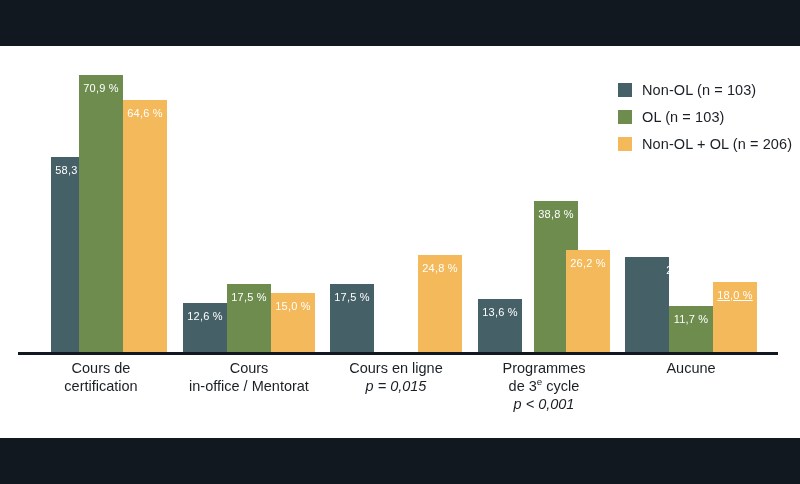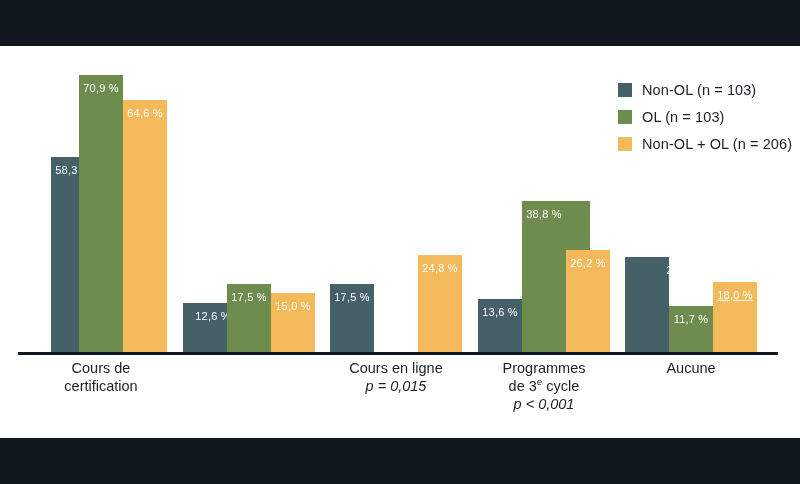--- a/index.html
+++ b/index.html
@@ -159,42 +159,42 @@
           </div>
           <div class="bar" style="left: 44px; height: 276.865px; background: rgb(109, 140, 78);">
             <span class="bar-value" style="color: rgb(255, 255, 255);">70,9 %</span>
           </div>
           <div class="bar" style="left: 88px; height: 252.263px; background: rgb(244, 185, 90);">
             <span class="bar-value" style="color: rgb(255, 255, 255);">64,6 %</span>
           </div>
         </div>
         <div class="group" style="left: 183px; width: 132px;">
           <div class="bar" style="left: 0px; height: 49.203px; background: rgb(70, 96, 104);">
-            <span class="bar-value" style="color: rgb(255, 255, 255); margin-left: 8px;">12,6 %</span>
+            <span class="bar-value" style="color: rgb(255, 255, 255);">12,6 %</span>
           </div>
           <div class="bar" style="left: 44px; height: 68.3375px; background: rgb(109, 140, 78);">
             <span class="bar-value" style="color: rgb(255, 255, 255);">17,5 %</span>
           </div>
           <div class="bar" style="left: 88px; height: 58.575px; background: rgb(244, 185, 90);">
             <span class="bar-value" style="color: rgb(255, 255, 255);">15,0 %</span>
           </div>
         </div>
         <div class="group" style="left: 330px; width: 132px;">
           <div class="bar" style="left: 0px; height: 68.3375px; background: rgb(70, 96, 104);">
             <span class="bar-value" style="color: rgb(255, 255, 255);">17,5 %</span>
           </div>
           <div class="bar" style="left: 88px; height: 96.844px; background: rgb(244, 185, 90);">
             <span class="bar-value" style="color: rgb(255, 255, 255);">24,8 %</span>
           </div>
         </div>
         <div class="group" style="left: 478px; width: 132px;">
           <div class="bar" style="left: 0px; height: 53.108px; background: rgb(70, 96, 104);">
             <span class="bar-value" style="color: rgb(255, 255, 255);">13,6 %</span>
           </div>
-          <div class="bar" style="left: 44px; height: 151.514px; background: rgb(109, 140, 78); padding-left: 24px;">
+          <div class="bar" style="left: 56px; height: 151.514px; background: rgb(109, 140, 78);">
             <span class="bar-value" style="color: rgb(255, 255, 255);">38,8 %</span>
           </div>
           <div class="bar" style="left: 88px; height: 102.311px; background: rgb(244, 185, 90);">
             <span class="bar-value" style="color: rgb(255, 255, 255);">26,2 %</span>
           </div>
         </div>
         <div class="group" style="left: 625px; width: 132px;">
           <div class="bar" style="left: 0px; height: 94.8915px; background: rgb(70, 96, 104);">
             <span class="bar-value" style="color: rgb(255, 255, 255); padding-left: 37px;">24,3 %</span>
           </div>
@@ -207,20 +207,24 @@
         </div>
       </div>
 
     <div id="axis-line" style="background: rgb(18, 24, 31);"></div>
 
     <div id="xlabels">
         <div class="xlabel" style="left: 6px; width: 190px;">
           <div>Cours de</div>
           <div>certification</div>
         </div>
+        <div class="xlabel" style="left: 154px; width: 190px;">
+          <div>Cours</div>
+          <div>in-office / Mentorat</div>
+        </div>
         <div class="xlabel" style="left: 301px; width: 190px;">
           <div>Cours en ligne</div>
           <span class="pval">p = 0,015</span>
         </div>
         <div class="xlabel" style="left: 449px; width: 190px;">
           <div>Programmes</div>
           <div>de 3<sup>e</sup> cycle</div>
           <span class="pval">p &lt; 0,001</span>
         </div>
         <div class="xlabel" style="left: 596px; width: 190px;">

